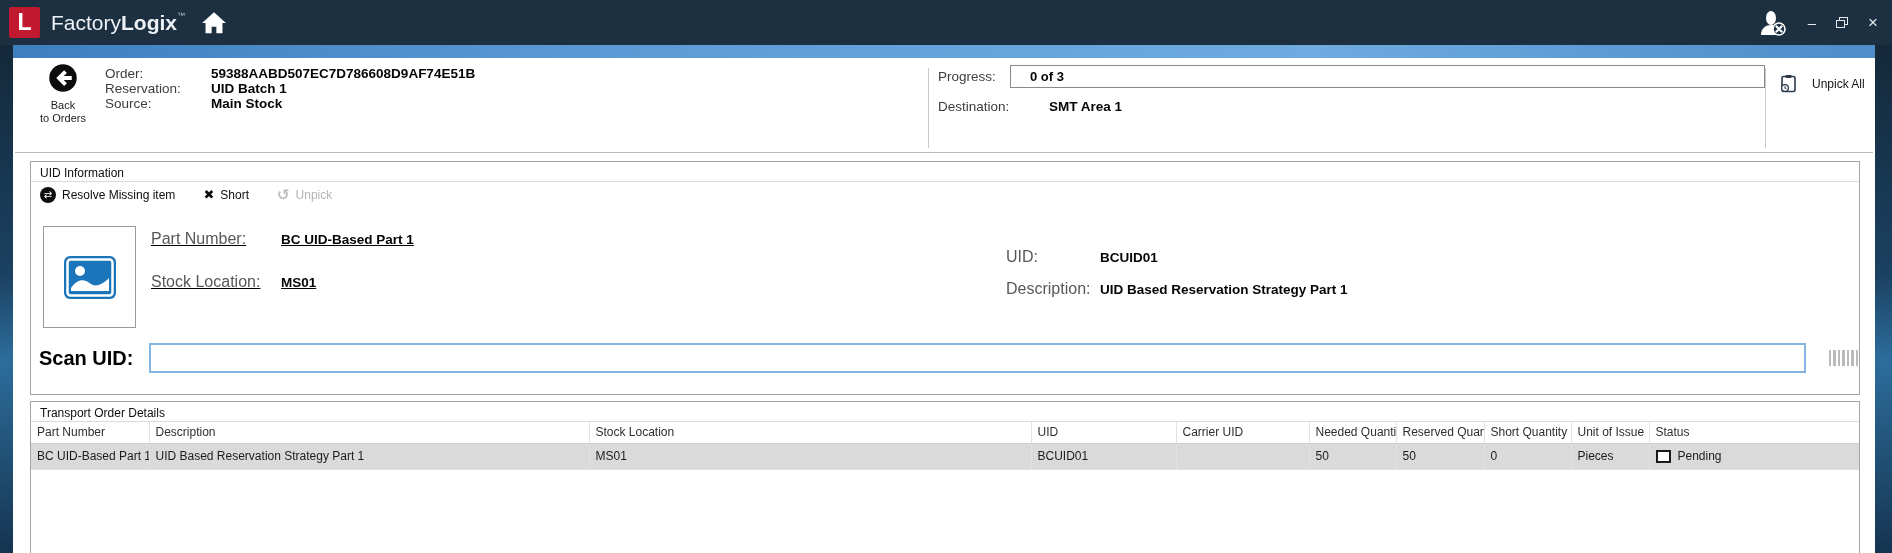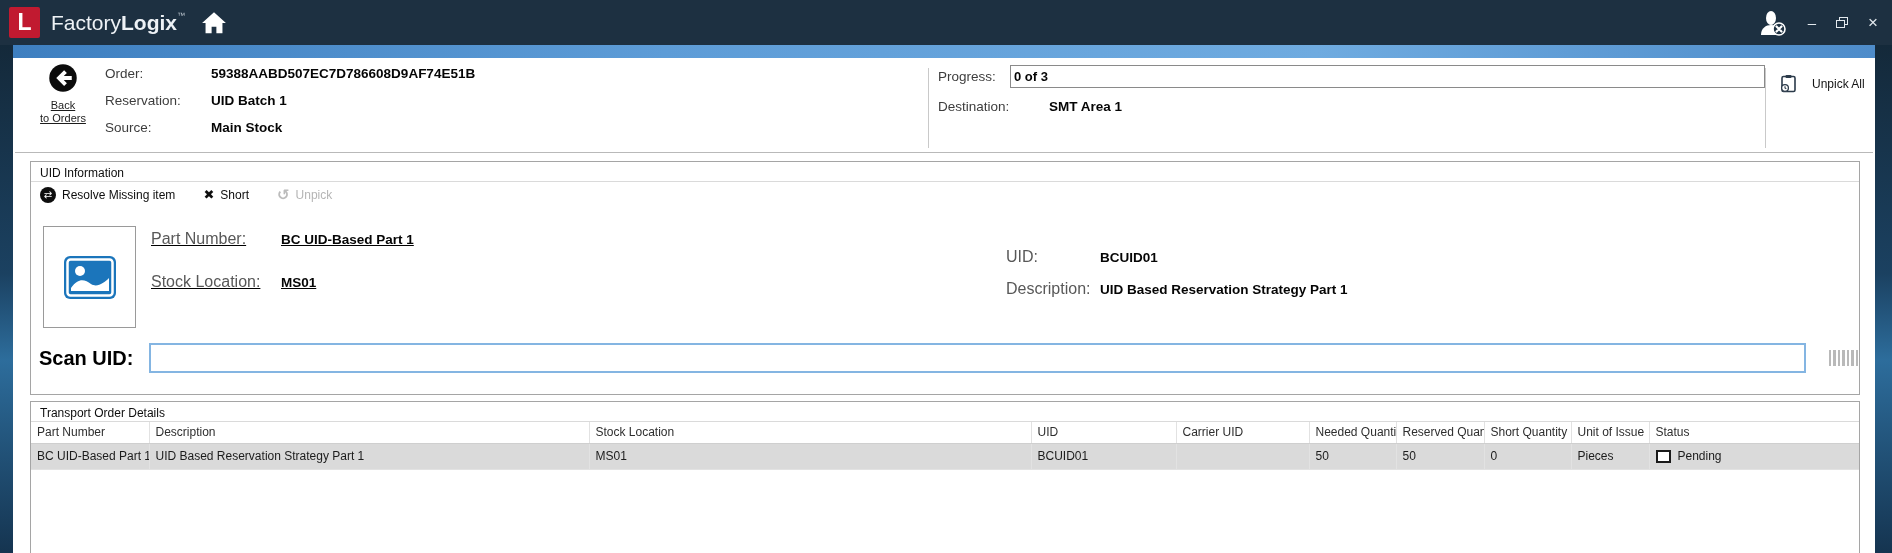--- a/index.html
+++ b/index.html
@@ -28,32 +28,32 @@
                  background:linear-gradient(180deg,#14293a 0%,#1b4161 45%,#2d6d9c 62%,#153450 100%); }
   .accent { height:13px; margin:0 17px 0 13px;
             background:linear-gradient(90deg,#3e7fc0,#5d9cd7 35%,#6fabe0 70%,#4e8cca); }
 
   .content { position:absolute; left:13px; right:17px; top:58px; bottom:0; background:#fff;
              display:flex; flex-direction:column; }
 
   
   .top-panel { position:relative; height:94px; flex:none; }
   .back-btn { position:absolute; left:18px; top:5px; width:64px; text-align:center;
-              font-size:11px; color:#1c1c1c; line-height:13px; cursor:default;text-decoration:underline; }
+              font-size:11px; color:#1c1c1c; line-height:13px; cursor:default; }
   .back-circle { width:30px; height:30px; margin:0 auto 3px; }
   .order-fields { position:absolute; left:92px; top:8px; display:grid;
-                  grid-template-columns:70px auto; row-gap:12px; font-size:13.5px; align-items:baseline; }
+                  grid-template-columns:70px auto; font-size:13.5px; align-items:baseline; }
   .flabel { color:#3d3d3d; }
   .fvalue { font-weight:bold; color:#050505; white-space:nowrap;margin-left:36px; }
   .vsep { position:absolute; top:10px; height:80px; width:1px; background:#c9c9c9; }
   .vsep1 { left:915px; } .vsep2 { left:1752px; }
   .progress-row { position:absolute; left:925px; top:7px; width:827px; display:flex; align-items:center; }
   .progress-label { font-size:13.5px; color:#3d3d3d; width:72px; flex:none; }
   .progress-box { flex:1; height:23px; border:1px solid #8a8a8a; background:#fff;
-                  display:flex; align-items:center; padding-left:3px;
+                  display:flex; align-items:center; padding-left:19px;
                   font-size:13px; font-weight:bold; color:#050505; }
   .dest-row { position:absolute; left:925px; top:41px; font-size:13.5px; }
   .unpick-btn { position:absolute; left:1767px; top:16px; display:flex; align-items:center; gap:15px;
                 font-size:12px; color:#141414; cursor:default; white-space:nowrap; }
   .hsep { height:1px; background:#b9b9b9; margin:0 2px; flex:none; }
 
   
   .groupbox { border:1px solid #a5a5a5; position:relative; background:#fff; }
   .uid-box { margin:8px 15px 0 17px; height:234px; flex:none; }
   .transport-box { margin:6px 15px 0 17px; flex:1; border-bottom:none; overflow:hidden; }

